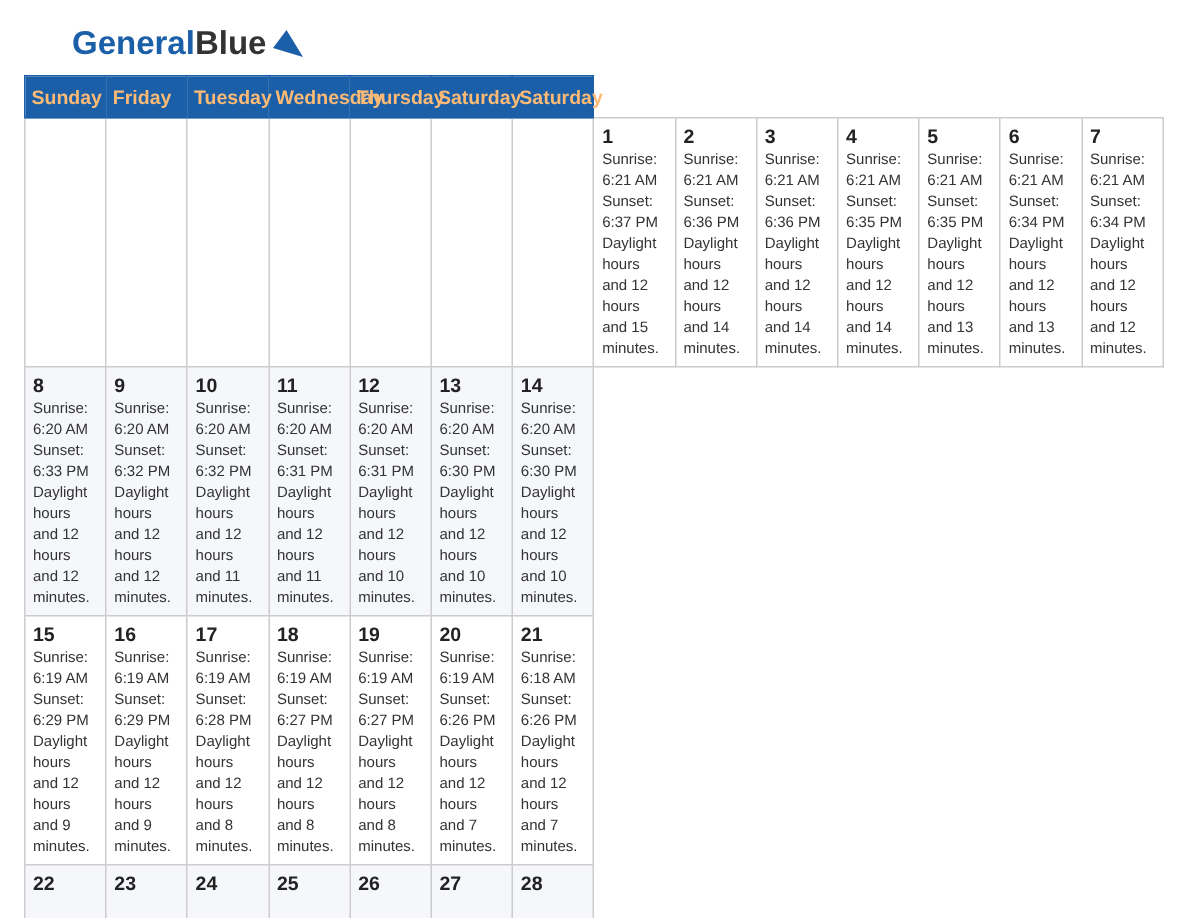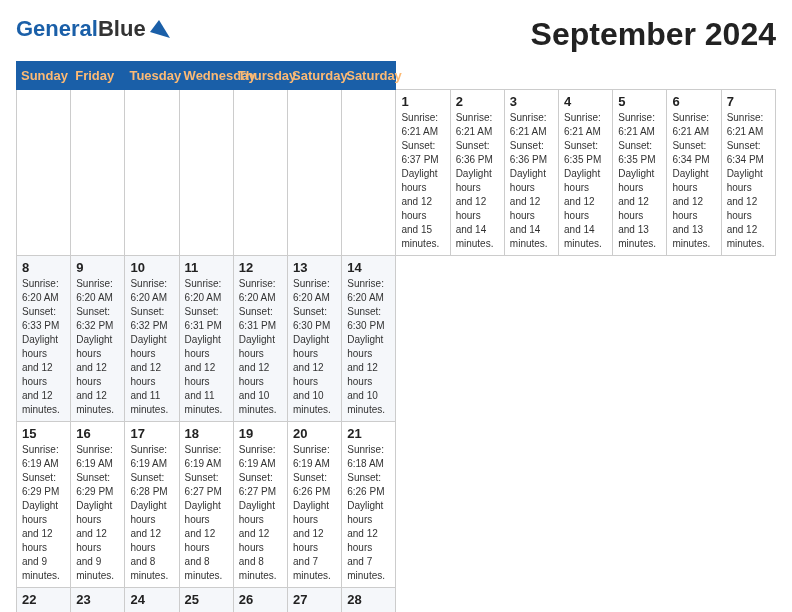--- a/index.html
+++ b/index.html
@@ -13,20 +13,21 @@
     .header {
       display: flex;
       justify-content: space-between;
       align-items: flex-start;
       margin-bottom: 8px;
     }
     .logo {
       display: flex;
       flex-direction: column;
       align-items: center;
+      margin-left: 32px;
     }
     .title-block {
       text-align: right;
     }
     .month-title {
       font-size: 32px;
       font-weight: bold;
       color: #222;
     }
     .location-title {
@@ -84,21 +85,20 @@
     <div style="display:flex;align-items:flex-end;gap:0;">
       <span style="font-size:22px;font-weight:bold;color:#1a5fa8;">General</span>
       <span style="font-size:22px;font-weight:bold;color:#333;">Blue</span>
 
       <svg width="22" height="22" viewBox="0 0 22 22" style="margin-bottom:2px;margin-left:2px;">
         <polygon points="11,2 22,20 2,14" fill="#1a5fa8"></polygon>
       </svg>
     </div>
   </div>
   <div class="title-block">
-    <div class="month-title">September 2024</div>
   </div>
 </div>
 
 <table>
   <thead>
     <tr>
       <th>Sunday</th>
       <th>Friday</th>
       <th>Tuesday</th>
       <th>Wednesday</th>

